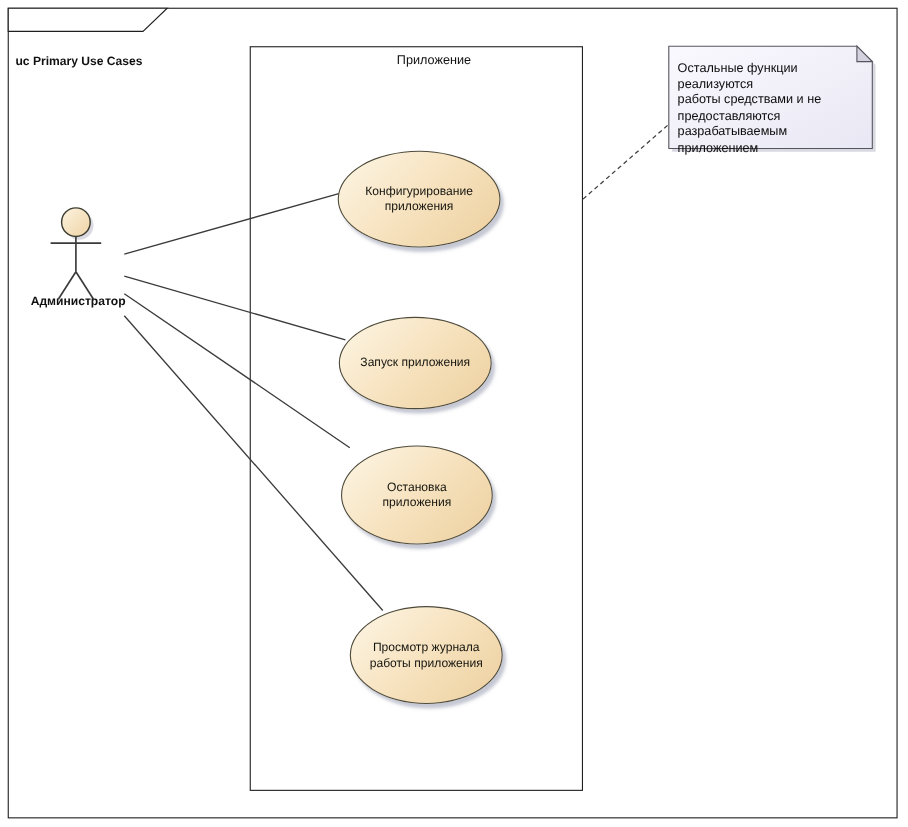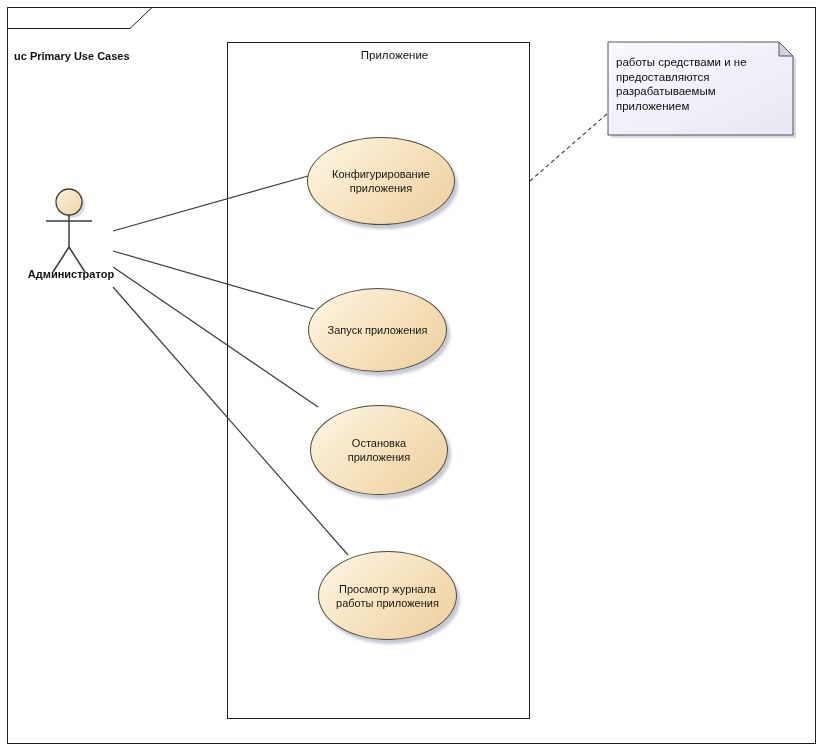--- a/index.html
+++ b/index.html
@@ -114,18 +114,19 @@
   </div>
 
   <div class="uc" style="left:318px;top:551px;width:139px;height:89px;">
     <div class="lbl">
       <div>Просмотр журнала</div>
       <div>работы приложения</div>
     </div>
   </div>
 
   <div class="note-text">
+    <div>Остальные функции реализуются</div>
     <div>работы средствами и не</div>
     <div>предоставляются</div>
     <div>разрабатываемым приложением</div>
   </div>
 
 </div>
 
 </body></html>

